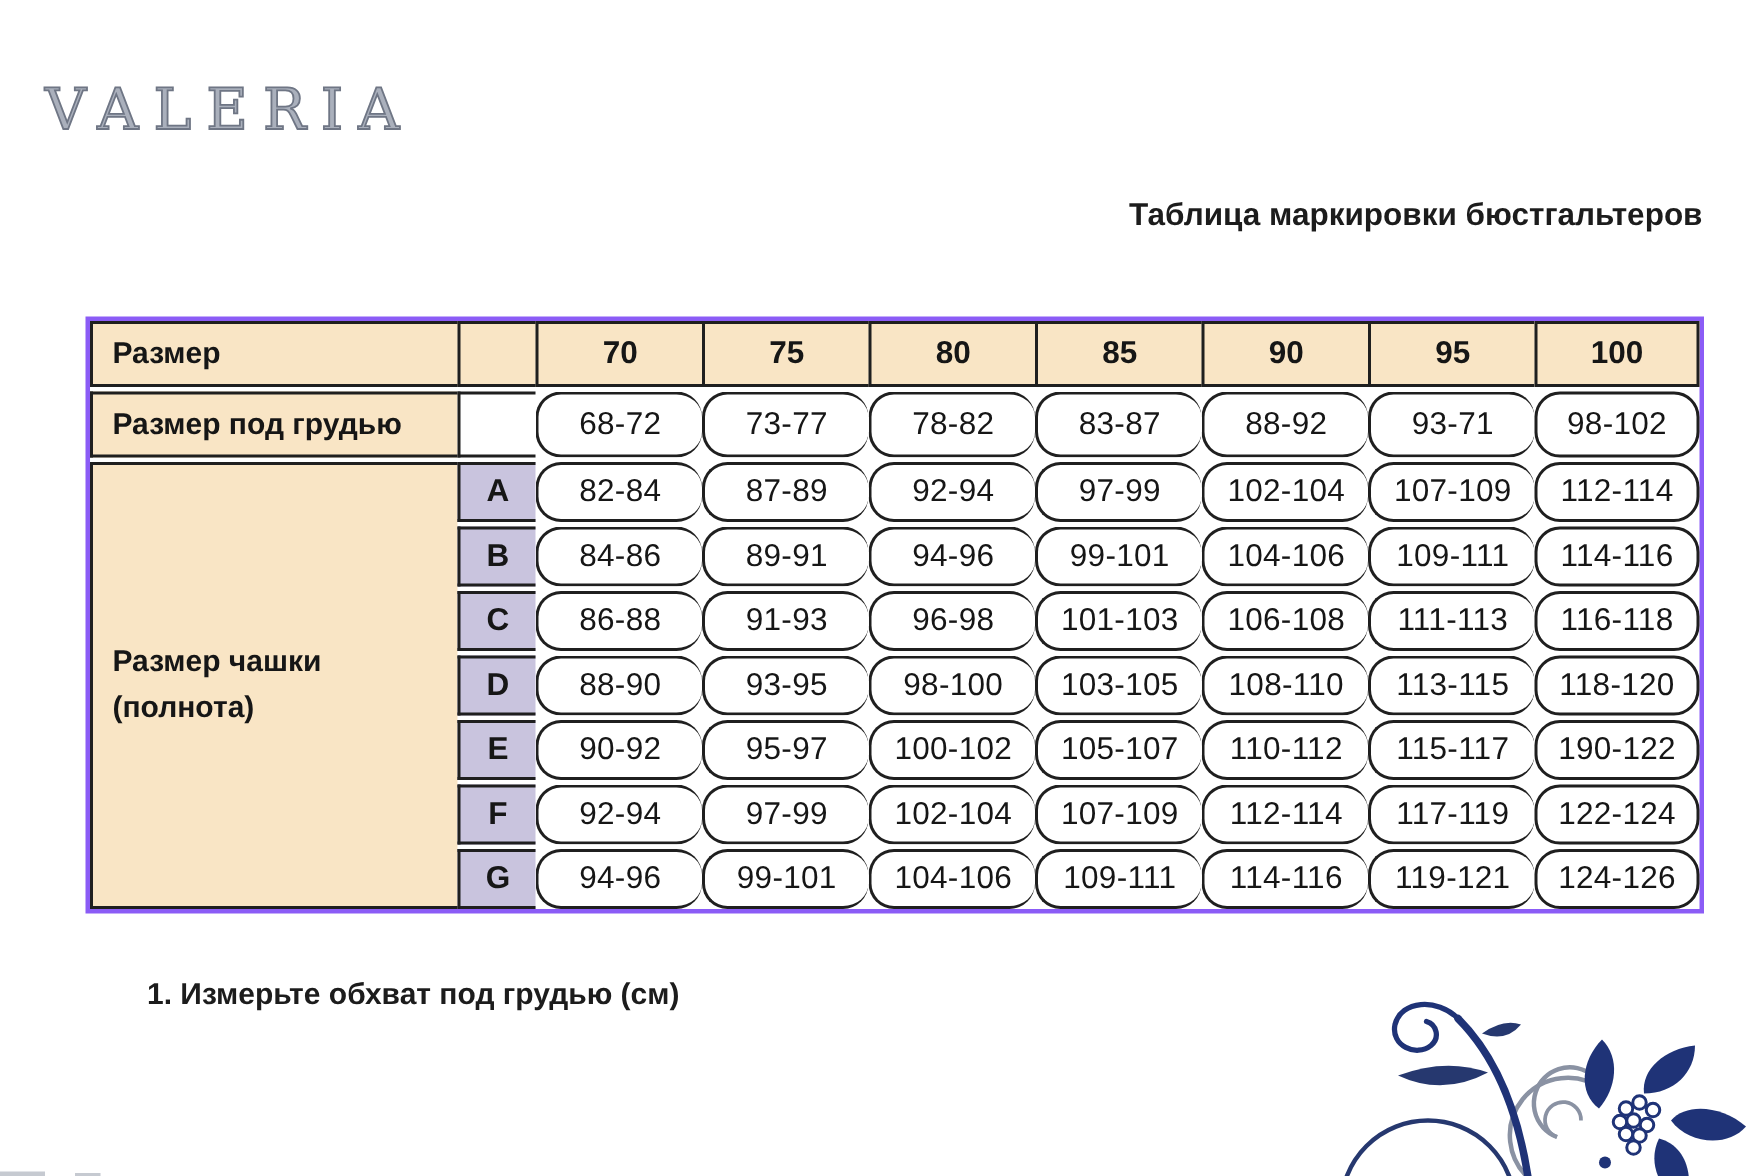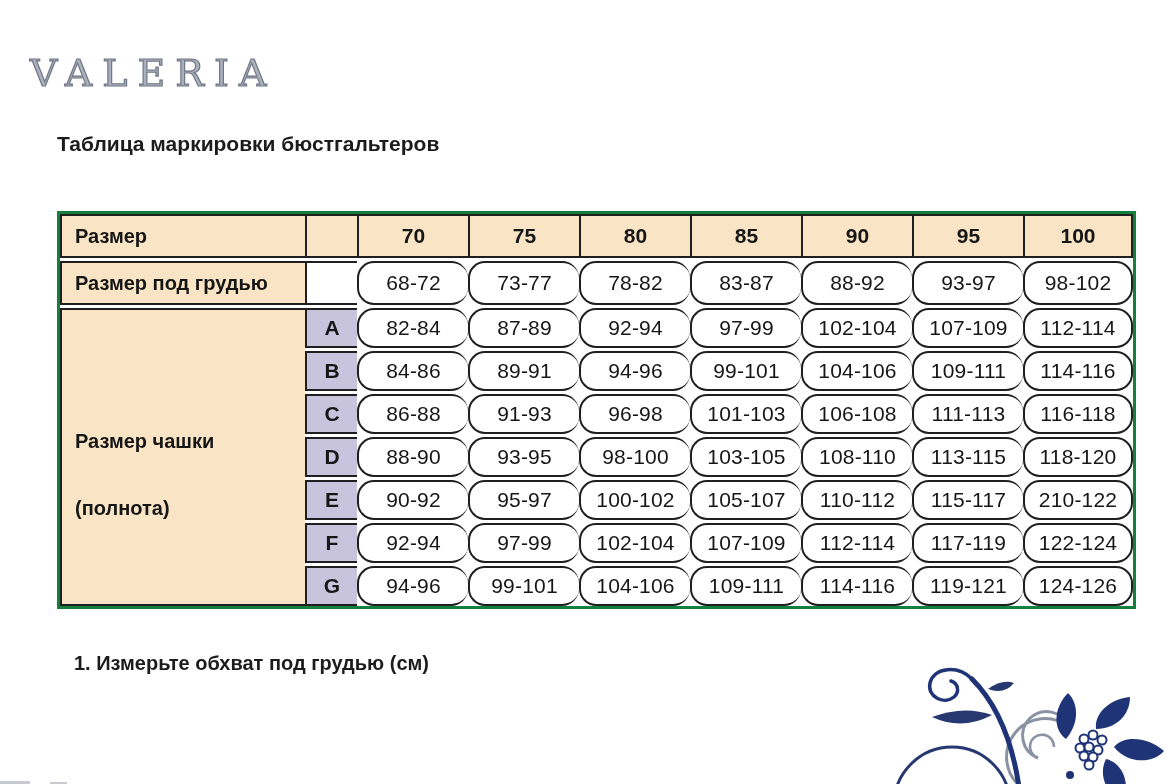--- a/index.html
+++ b/index.html
@@ -19,28 +19,28 @@
     font-size: 38px; font-weight: 400;
     letter-spacing: 10px;
     color: #aab0bc;
     margin-top: 43px;
     -webkit-text-stroke: 1.2px #6f7685;
   }
 
   
   .title {
     position: absolute; left: 57px; top: 132px; width: 1078px;
-    text-align: left;
+    text-align: right;
     font-size: 21px; font-weight: 700; color: #1c1c1c;
   }
 
   
   .table-wrap {
     position: absolute; left: 57px; top: 211px;
-    border: 3px solid #15803d;
+    border: 3px solid #8b5cf6;
     background: #ffffff;
   }
   table.size-table {
     border-collapse: separate;
     border-spacing: 0 3px;
     table-layout: fixed;
     width: 1073px;
     margin: -3px 0;
   }
   table.size-table td {
@@ -57,30 +57,30 @@
   table.size-table tr td:last-child { border-right: 2px solid #1f1f1f; margin-left: 25px; }
   .h-row td { height: 44px; }
   .c-row td { height: 40px; }
   .peach { background: #F9E5C5 !important; }
   .cup   { background: #C9C4DE !important; font-weight: 700; font-size: 21px; }
   .c-label {
     text-align: left !important;
     padding-left: 13px !important; padding-right: 8px !important;
     font-weight: 700; font-size: 20px;
   }
-  .cups-label div { line-height: 1.55; margin-top: 36px; }
+  .cups-label div { line-height: 1.55; }
   .num { font-weight: 700; font-size: 21px; }
   .val { font-weight: 400; font-size: 21px; letter-spacing: 0.2px; border-radius: 17px; }
 
   
   .instructions {
     position: absolute; left: 74px; top: 652px;
     font-size: 20px; font-weight: 700; color: #1c1c1c;
   }
-  .instruction-item { margin-bottom: 24px; }
+  .instruction-item { margin-bottom: 24px; margin-left: 24px; }
 
   
   .ornament {
     position: absolute; left: 872px; top: 655px;
     width: 301px; height: 129px;
     overflow: hidden;
   }
 
   
   .frag { position: absolute; background: #c6cad1; }
@@ -122,21 +122,21 @@
     </tr>
 
     <tr class="h-row">
       <td class="c-label peach">Размер под грудью</td>
       <td></td>
       <td class="val">68-72</td>
       <td class="val">73-77</td>
       <td class="val">78-82</td>
       <td class="val">83-87</td>
       <td class="val">88-92</td>
-      <td class="val">93-97</td>
+      <td class="val">93-71</td>
       <td class="val">98-102</td>
     </tr>
 
     <tr class="c-row">
       <td class="c-label peach cups-label" rowspan="7">
         <div>Размер чашки</div>
         <div>(полнота)</div>
       </td>
       <td class="cup">A</td>
       <td class="val">82-84</td>
@@ -182,21 +182,21 @@
     </tr>
 
     <tr class="c-row">
       <td class="cup">E</td>
       <td class="val">90-92</td>
       <td class="val">95-97</td>
       <td class="val">100-102</td>
       <td class="val">105-107</td>
       <td class="val">110-112</td>
       <td class="val">115-117</td>
-      <td class="val">210-122</td>
+      <td class="val">190-122</td>
     </tr>
 
     <tr class="c-row">
       <td class="cup">F</td>
       <td class="val">92-94</td>
       <td class="val">97-99</td>
       <td class="val">102-104</td>
       <td class="val">107-109</td>
       <td class="val">112-114</td>
       <td class="val">117-119</td>

